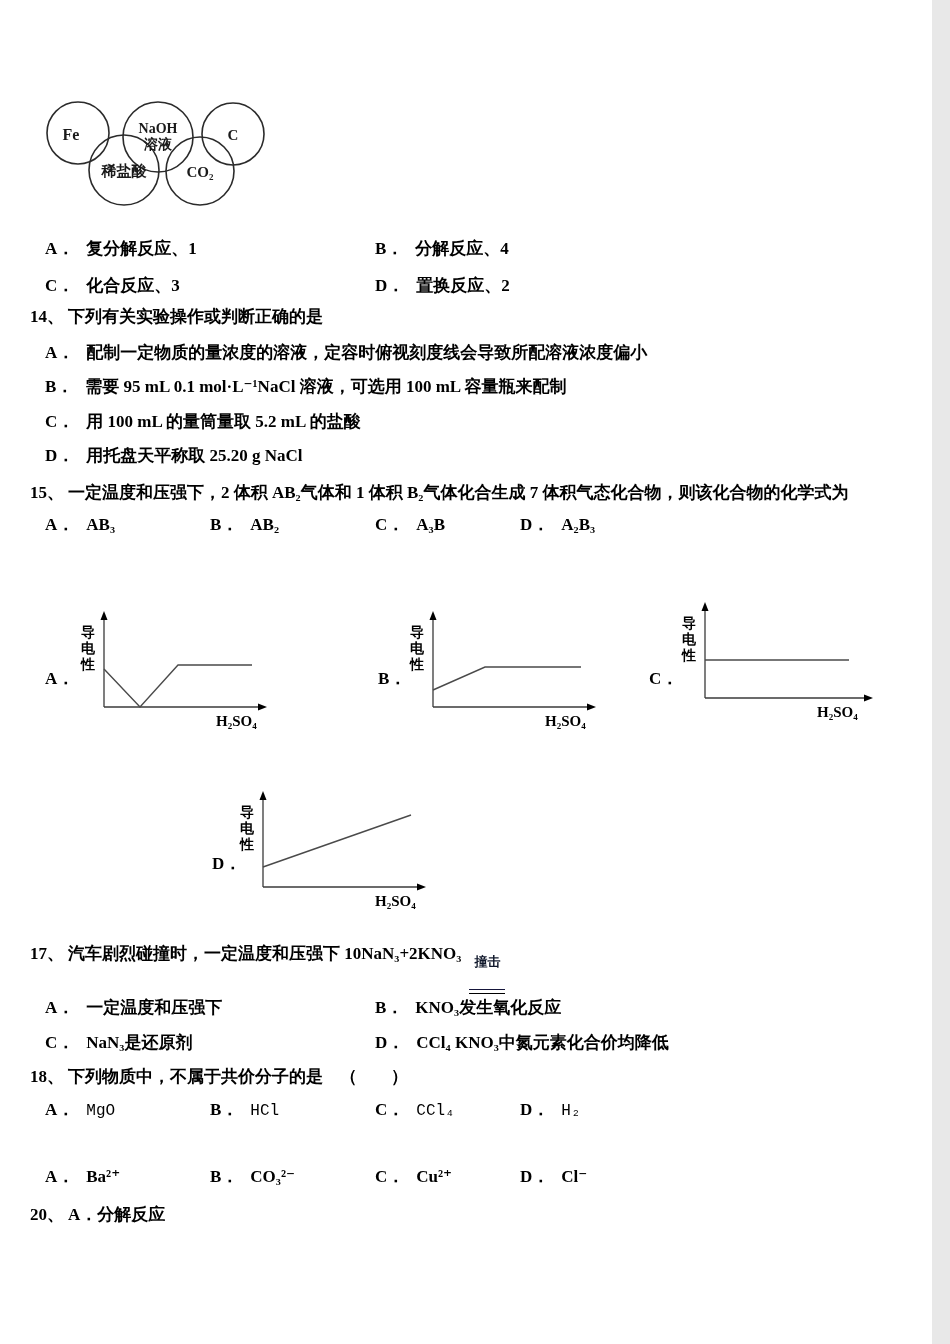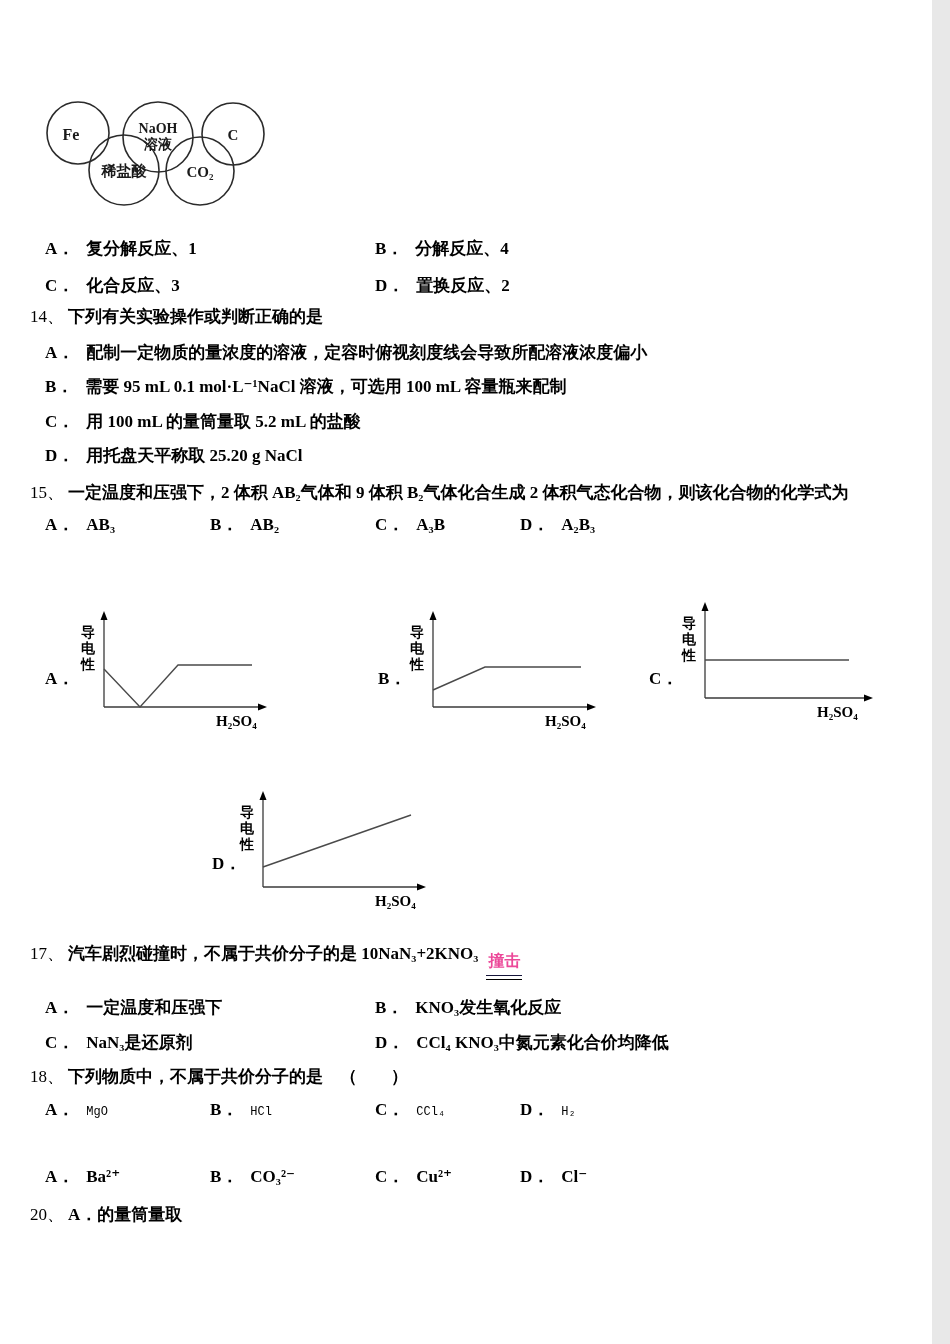--- a/index.html
+++ b/index.html
@@ -1,30 +1,30 @@
 <!DOCTYPE html>
 <html><head>
 <meta charset="utf-8">
 <style>
   html,body{margin:0;padding:0;background:#e8e8e8;}
   .page{position:relative;width:932px;height:1344px;background:#ffffff;color:#000;
         font-family:"Liberation Serif","DejaVu Serif",serif;font-size:17px;overflow:hidden;}
   .row{position:absolute;left:0;width:950px;padding-left:30px;box-sizing:border-box;
        padding-right:40px;line-height:32px;white-space:normal;}
-  .qnum{font-weight:400;margin-right:4px;margin-top:24px;}
+  .qnum{font-weight:700;margin-right:4px;margin-top:24px;}
   .stem{font-weight:700;}
   .opt{position:absolute;white-space:nowrap;font-weight:700;top:0;}
   .opt .okey{font-weight:700;margin-right:12px;}
   .optline{position:absolute;left:45px;white-space:nowrap;font-weight:700;}
   .optline .okey{margin-right:12px;}
   .c1{left:45px}.c2{left:210px}.c3{left:375px}.c4{left:520px}
-  .mono{font-family:"Liberation Mono","DejaVu Sans Mono",monospace;font-weight:400;font-size:12px;}
+  .mono{font-family:"Liberation Mono","DejaVu Sans Mono",monospace;font-weight:400;font-size:16px;}
   .cond{display:inline-block;vertical-align:-7px;text-align:center;margin:0 8px;line-height:normal;}
-  .cond-top{display:block;font-size:16px;font-weight:700;border-bottom:1.6px solid #15153a;
-            padding:0 2px 3px;color:#ec4899;}
+  .cond-top{display:block;font-size:13px;font-weight:700;border-bottom:1.6px solid #15153a;
+            padding:0 2px 18px;color:#0f172a;}
   .cond-bar{display:block;height:0;border-top:1.7px solid #000;margin-top:3px;}
   svg{position:absolute;}
   .axis{stroke:#3a3a3a;stroke-width:1.3;}
   .curve{fill:none;stroke:#4a4a4a;stroke-width:1.4;}
   .ylab{font-size:14px;font-weight:700;text-anchor:middle;fill:#000;}
   .xlab{font-size:15px;font-weight:700;fill:#000;}
   .vcirc{fill:none;stroke:#2b2b2b;stroke-width:1.6;}
   .vlab{font-weight:700;fill:#1a1a1a;text-anchor:middle;}
 </style>
 </head>
@@ -65,21 +65,21 @@
       <span class="optline"><span class="okey">B．</span><span>需要 95 mL 0.1 mol·L⁻¹NaCl 溶液，可选用 100 mL 容量瓶来配制</span></span>
     </div>
   <div class="row" style="top:406px">
       <span class="optline"><span class="okey">C．</span><span>用 100 mL 的量筒量取 5.2 mL 的盐酸</span></span>
     </div>
   <div class="row" style="top:440px">
       <span class="optline"><span class="okey">D．</span><span>用托盘天平称取 25.20 g NaCl</span></span>
     </div>
 
   <div class="row" style="top:477px">
-    <span class="qnum">15、</span><span class="stem">一定温度和压强下，2 体积 AB₂气体和 9 体积 B₂气体化合生成 2 体积气态化合物，则该化合物的化学式为</span>
+    <span class="qnum">15、</span><span class="stem">一定温度和压强下，2 体积 AB₂气体和 1 体积 B₂气体化合生成 7 体积气态化合物，则该化合物的化学式为</span>
   </div>
   <div class="row" style="top:509px">
     <span class="opt c1"><span class="okey">A．</span><span>AB₃</span></span>
     <span class="opt c2"><span class="okey">B．</span><span>AB₂</span></span>
     <span class="opt c3"><span class="okey">C．</span><span>A₃B</span></span>
     <span class="opt c4"><span class="okey">D．</span><span>A₂B₃</span></span>
   </div>
 
 
   <div class="row" style="top:663px">
@@ -136,21 +136,21 @@
     <text class="ylab" x="22" y="62">性</text>
     <line class="axis" x1="38" y1="100" x2="38" y2="10"></line>
     <polygon points="38,4 34.5,13 41.5,13"></polygon>
     <line class="axis" x1="38" y1="100" x2="194" y2="100"></line>
     <polygon points="201,100 192,96.5 192,103.5"></polygon>
     <polyline class="curve" points="38,80 186,28"></polyline>
     <text class="xlab" x="150" y="119">H₂SO₄</text>
   </svg>
 
   <div class="row" style="top:938px">
-    <span class="qnum">17、</span><span class="stem">汽车剧烈碰撞时，不属于共价分子的是 10NaN₃+2KNO₃</span><span class="cond"><span class="cond-top">撞击</span><span class="cond-bar" style="width:36px"></span></span>
+    <span class="qnum">17、</span><span class="stem">汽车剧烈碰撞时，一定温度和压强下 10NaN₃+2KNO₃</span><span class="cond"><span class="cond-top">撞击</span><span class="cond-bar" style="width:36px"></span></span>
   </div>
   <div class="row" style="top:992px">
     <span class="opt c1"><span class="okey">A．</span><span>一定温度和压强下</span></span>
     <span class="opt c3"><span class="okey">B．</span><span>KNO₃发生氧化反应</span></span>
   </div>
   <div class="row" style="top:1027px">
     <span class="opt c1"><span class="okey">C．</span><span>NaN₃是还原剂</span></span>
     <span class="opt c3"><span class="okey">D．</span><span>CCl₄ KNO₃中氮元素化合价均降低</span></span>
   </div>
 
@@ -165,16 +165,16 @@
   </div>
 
   <div class="row" style="top:1161px">
     <span class="opt c1"><span class="okey">A．</span><span>Ba²⁺</span></span>
     <span class="opt c2"><span class="okey">B．</span><span>CO₃²⁻</span></span>
     <span class="opt c3"><span class="okey">C．</span><span>Cu²⁺</span></span>
     <span class="opt c4"><span class="okey">D．</span><span>Cl⁻</span></span>
   </div>
 
   <div class="row" style="top:1199px">
-    <span class="qnum">20、</span><span class="stem">A．的量筒量取</span>
+    <span class="qnum">20、</span><span class="stem">A．分解反应</span>
   </div>
 
 </div>
 
 </body></html>

